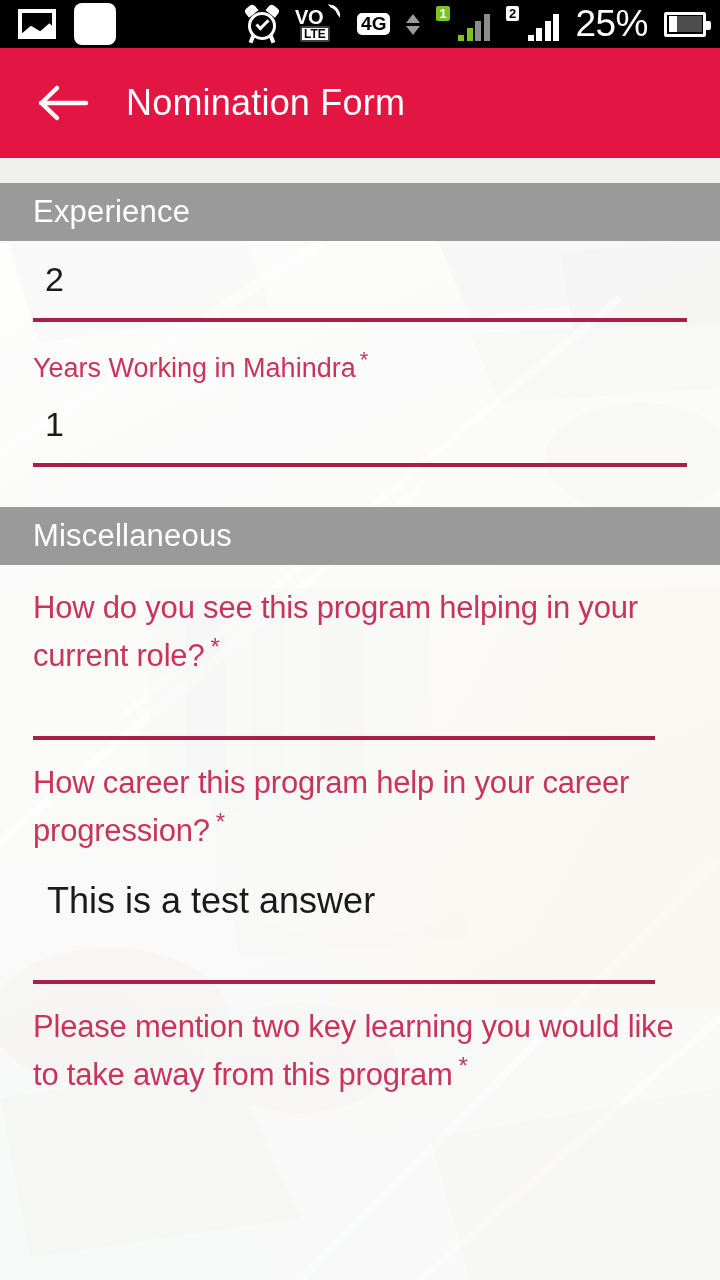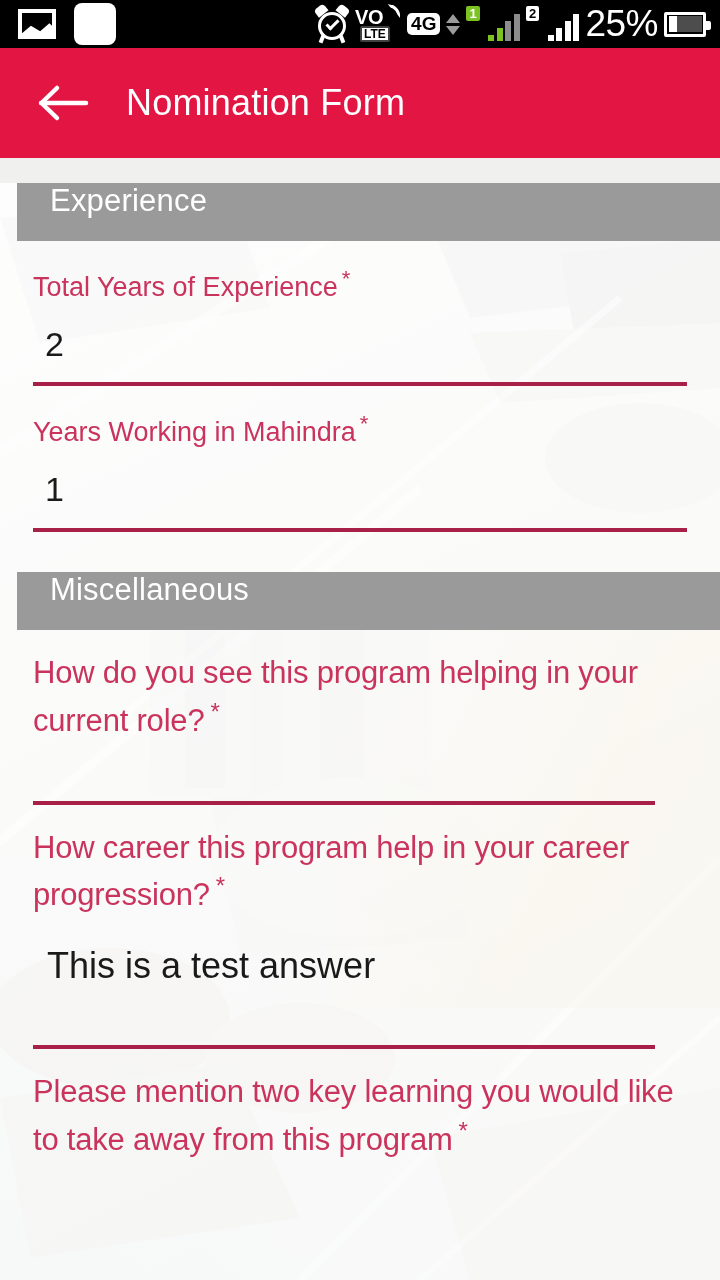--- a/index.html
+++ b/index.html
@@ -14,21 +14,21 @@
   
   .statusbar{
     position:relative;
     height:48px; width:720px;
     background:#000000;
     display:flex; align-items:center;
     padding:0 14px 0 18px;
     color:#ffffff;
   }
   .sb-left{ display:flex; align-items:center; gap:18px; }
-  .sb-right{ margin-left:auto; display:flex; align-items:center; gap:6px; }
+  .sb-right{ margin-left:auto; display:flex; align-items:center; gap:16px; }
 
   .ic-photo{ width:38px; height:30px; border:4px solid #fff; position:relative; overflow:hidden;}
   .ic-photo::after{
     content:""; position:absolute; left:-2px; bottom:0; width:42px; height:13px;
     background:#fff;
     clip-path:polygon(0 100%, 26% 28%, 48% 72%, 70% 10%, 100% 100%);
   }
   .ic-blank{ width:42px; height:42px; background:#fff; border-radius:8px; }
 
   .ic-alarm{ position:relative; width:34px; height:34px; }
@@ -125,23 +125,22 @@
     overflow:hidden;
   }
   .bg-art{ position:absolute; inset:0; overflow:hidden; }
   .bg-art svg{ position:absolute; inset:0; width:100%; height:100%; }
   .content{ position:relative; z-index:3; }
 
   .gap-strip{ height:25px; background:#f0f0ee; }
 
   .section-header{
     background:#9a9a9a; height:58px;
-    display:flex; 
+    display:flex; align-items:center;
     padding-left:33px;
-    margin-left:17px;
   }
   .section-header .sh-title{
     color:#ffffff; font-size:31px; letter-spacing:0.2px;
     font-family:"Liberation Sans", sans-serif;
   }
 
   .field-block{ padding:0 33px; }
   .field-label{
     color:#c9335c; font-size:27px; line-height:1.32;
     padding-top:23px;
@@ -307,23 +306,20 @@
 
   <div class="content">
 
     <div class="gap-strip"></div>
 
     <div class="section-header">
       <span class="sh-title">Experience</span>
     </div>
 
     <div class="field-block">
-      <div class="field-label">
-        <span>Total Years of Experience</span><span class="req">*</span>
-      </div>
       <div class="field-value">2</div>
       <div class="field-underline"></div>
     </div>
 
     <div class="field-block">
       <div class="field-label">
         <span>Years Working in Mahindra</span><span class="req">*</span>
       </div>
       <div class="field-value">1</div>
       <div class="field-underline"></div>

